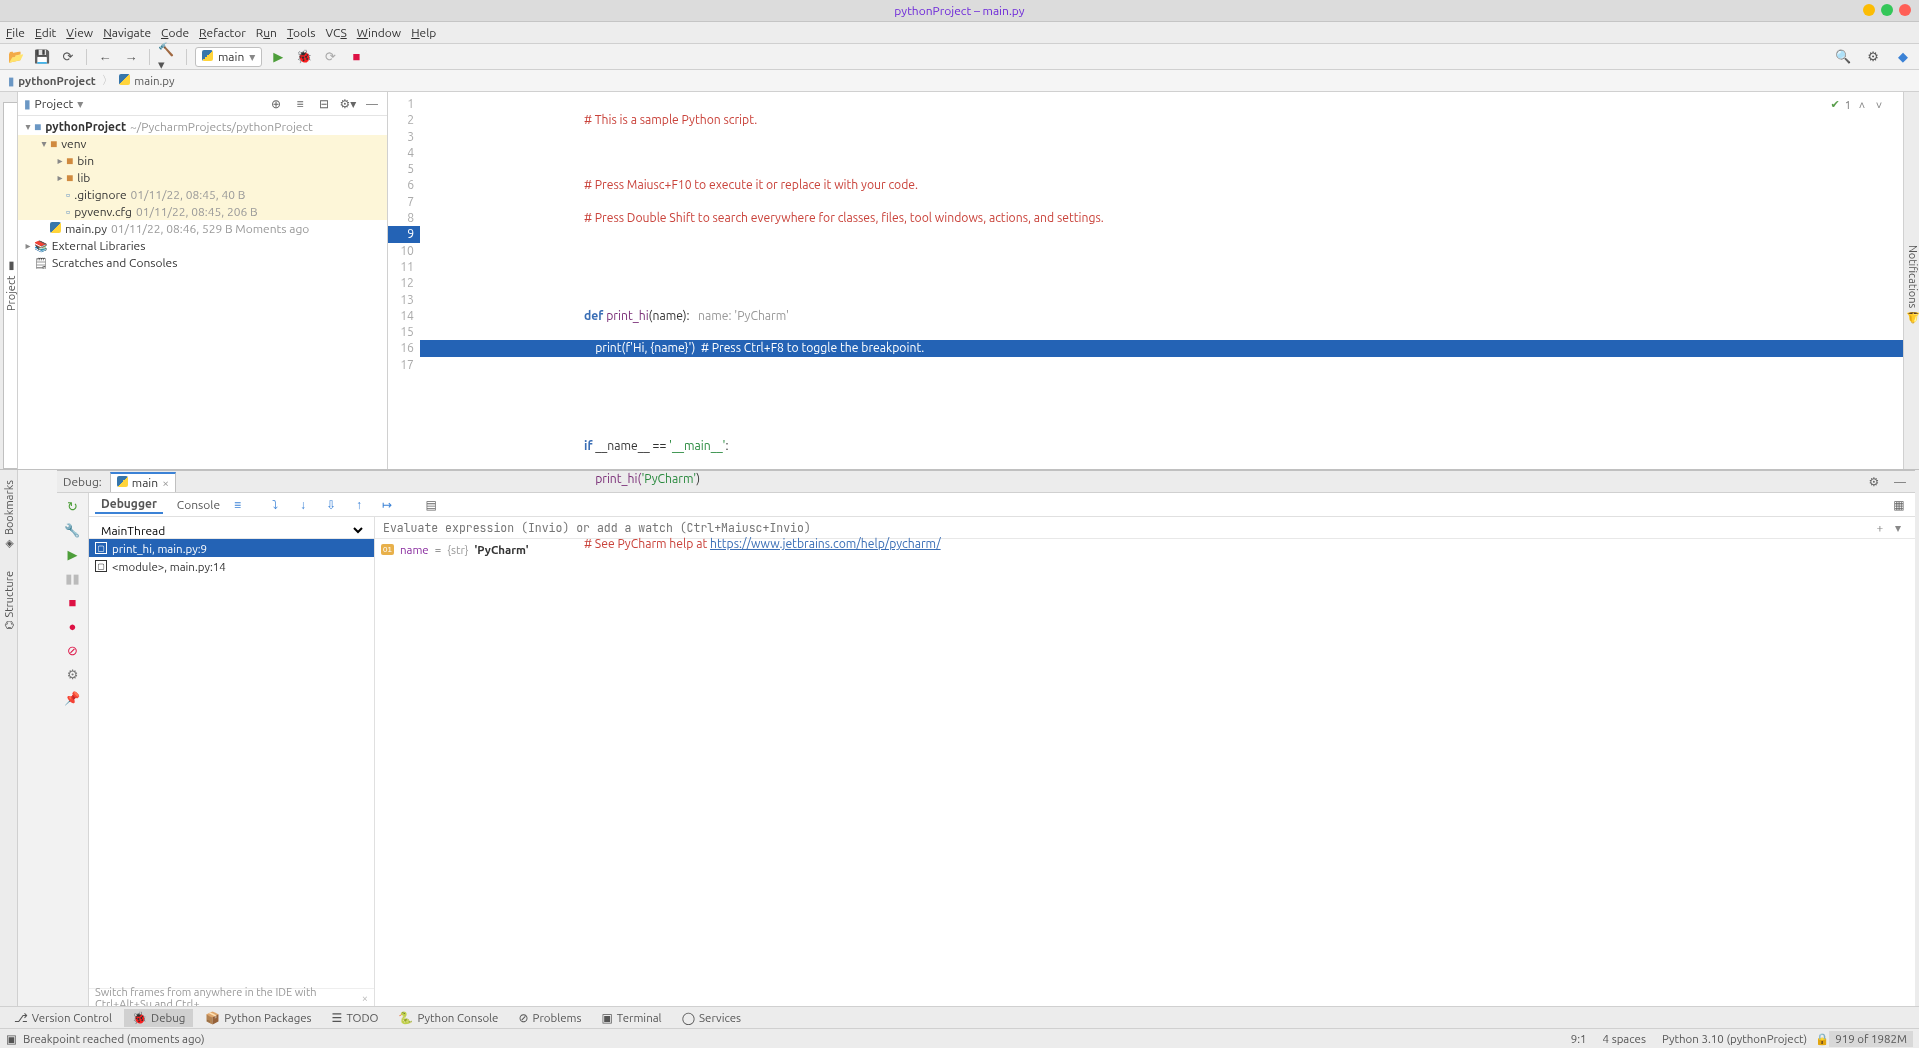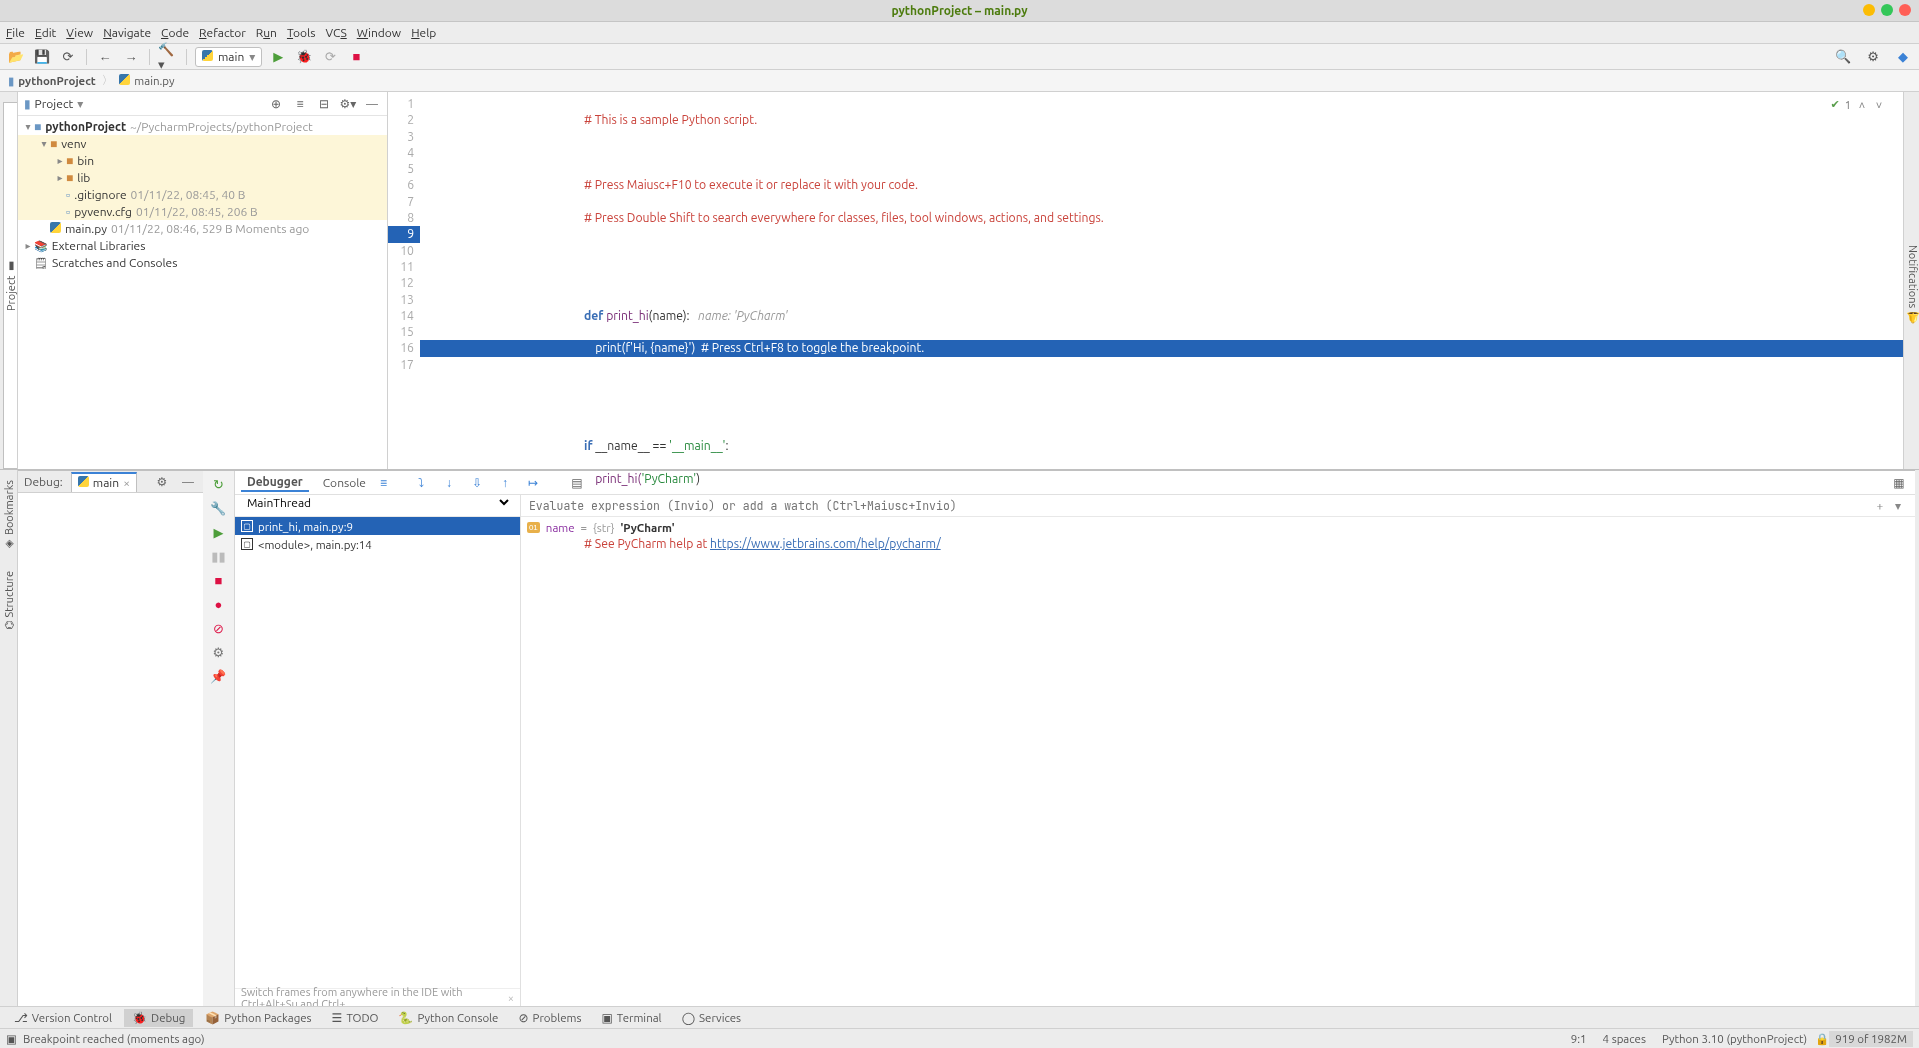--- a/index.html
+++ b/index.html
@@ -1,20 +1,20 @@
 <!DOCTYPE html>
 <html><head>
   <meta charset="utf-8">
   <style>
     * { box-sizing: border-box; margin: 0; padding: 0; font-family: "Segoe UI", Ubuntu, Cantarell, sans-serif; }
     body { background: #f2f2f2; width: 1919px; height: 1048px; overflow: hidden; font-size: 12px; color: #333; display: flex; flex-direction: column; }
 
     
     .titlebar { height: 22px; background: #dcdcdc; display:flex; align-items:center; justify-content:center; position:relative; border-bottom:1px solid #c5c5c5;}
-    .titlebar .title { color:#4d7c0f;font-weight:bold; }
+    .titlebar .title { color:#6d28d9; }
     .traffic { position:absolute; right:8px; top:4px; display:flex; gap:6px; }
     .traffic span { width:12px; height:12px; border-radius:50%; display:inline-block; }
     .traffic .min{background:#fbbc04;} .traffic .max{background:#34c759;} .traffic .cls{background:#ff5f56;}
 
     
     .menubar { height:22px; background:#ededed; display:flex; align-items:center; padding:0 6px; gap:10px; border-bottom:1px solid #d0d0d0; }
     .menubar span { cursor:default; }
     .menubar span u{text-decoration:underline;}
 
     
@@ -57,48 +57,48 @@
     .scricon::before{content:"🗒";font-size:11px;margin-right:4px;}
 
     
     .editor{flex:1;background:#fff;display:flex;position:relative;font-family:"JetBrains Mono",Consolas,monospace;font-size:12.2px;}
     .gutter{width:32px;text-align:right;color:#aaa;padding:4px 6px 0 0;user-select:none;line-height:16.3px;}
     .code{flex:1;padding:4px 0 0 4px;line-height:16.3px;white-space:pre;position:relative;}
     .code .line{height:16.3px;display:block;padding-left:160px;}
     .code .hl{background:#2463b5;color:#fff;display:block;margin-left:-4px;padding-left:164px;}
     .c-cmt{color:#c9423a;} 
     .c-kw2{color:#3a6eb5;font-weight:bold;}
-    .c-fn{color:#7a2e77;} .c-str{color:#2a8a3f;} .c-hint{color:#999;font-style:italic;}
+    .c-fn{color:#7a2e77;} .c-str{color:#2a8a3f;} .c-hint{color:#999;}
     .c-url{color:#3a6eb5;text-decoration:underline;}
     .code .hl .c-fn, .code .hl .c-str, .code .hl .c-cmt {color:#fff;}
     .editor-badge{position:absolute;top:6px;right:18px;display:flex;align-items:center;gap:5px;color:#777;font-family:sans-serif;font-size:11px;}
     .editor-badge .chk{color:#5a9e4c;}
     .editor-badge .arr{color:#888;width:12px;text-align:center;}
 
     
-    .debug{flex:1;display:flex;flex-direction:row;background:#fff;border-top:1px solid #c0c0c0;}
+    .debug{flex:1;display:flex;flex-direction:column;background:#fff;border-top:1px solid #c0c0c0;margin-left:39px;}
     .debug-tabs{height:22px;background:#ececec;border-bottom:1px solid #d0d0d0;display:flex;align-items:center;padding:0 6px;gap:8px;}
     .debug-tabs .lbl{color:#555;}
     .debug-tabs .tab{display:flex;align-items:center;gap:4px;padding:0 6px;height:20px;border:1px solid #c0c0c0;border-bottom:none;background:#fff;border-top:2px solid #3b82d6;}
     .debug-tabs .spacer{flex:1;}
     .debug-tabs .ibtn{width:18px;color:#666;text-align:center;}
 
     .debug-body{flex:1;display:flex;}
     .dbg-left{width:32px;background:#f2f2f2;border-right:1px solid #d6d6d6;display:flex;flex-direction:column;align-items:center;padding-top:4px;gap:6px;}
     .dbg-left span{width:18px;height:18px;display:flex;align-items:center;justify-content:center;font-size:13px;}
 
     .dbg-main{flex:1;display:flex;flex-direction:column;}
     .dbg-toolbar{height:24px;border-bottom:1px solid #e0e0e0;display:flex;align-items:center;padding:0 6px;gap:8px;}
     .dbg-toolbar .subtab{padding:2px 6px;color:#555;}
     .dbg-toolbar .subtab.active{border-bottom:2px solid #3b82d6;font-weight:700;}
     .dbg-toolbar .ibtn{width:20px;text-align:center;color:#3b82d6;}
 
     .dbg-content{flex:1;display:flex;}
     .frames{width:286px;border-right:1px solid #e0e0e0;display:flex;flex-direction:column;}
-    .frames-hdr{height:22px;border-bottom:1px solid #e8e8e8;display:flex;align-items:flex-start;padding:0 8px;}
+    .frames-hdr{height:22px;border-bottom:1px solid #e8e8e8;display:flex;align-items:flex-end;padding:0 8px;}
     .frames-hdr select{width:100%;border:none;background:transparent;font-size:12px;}
     .frame-list{flex:1;overflow:auto;}
     .frame{height:18px;display:flex;align-items:center;padding:0 6px;gap:5px;font-size:11.5px;}
     .frame.sel{background:#2463b5;color:#fff;}
     .frame .ficon{width:12px;height:12px;border:1px solid currentColor;font-size:8px;display:flex;align-items:center;justify-content:center;}
     .frames-hint{height:18px;color:#999;font-size:11px;padding:0 6px;display:flex;align-items:center;border-top:1px solid #eee;}
     .frames-hint .x{margin-left:auto;color:#bbb;}
 
     .vars{flex:1;display:flex;flex-direction:column;}
     .vars-hdr{height:22px;border-bottom:1px solid #e8e8e8;display:flex;align-items:center;padding:0 8px;}

